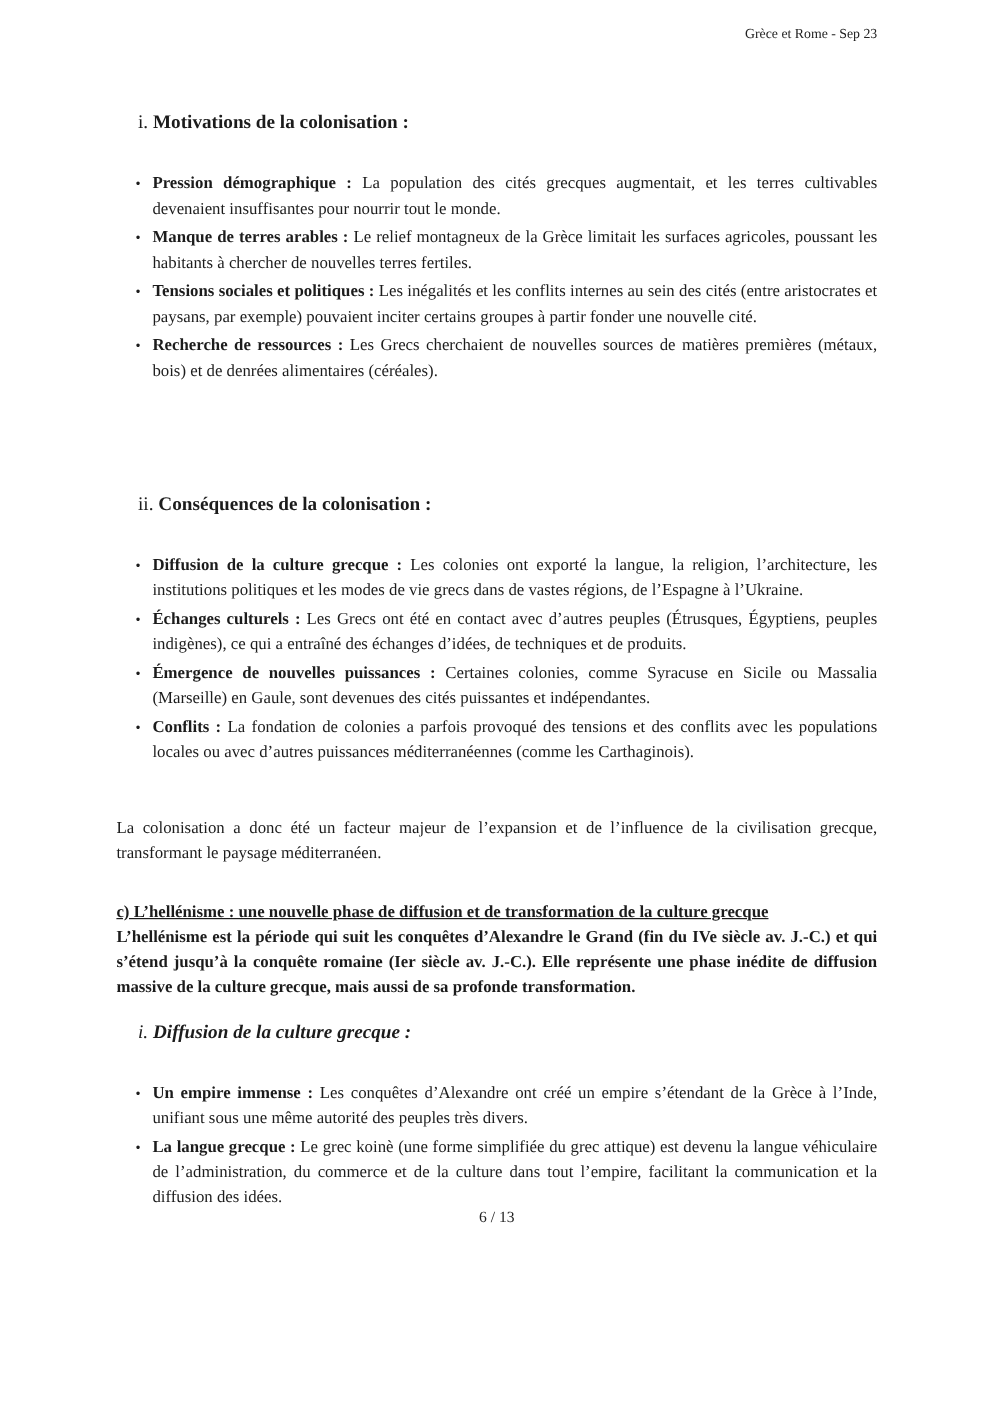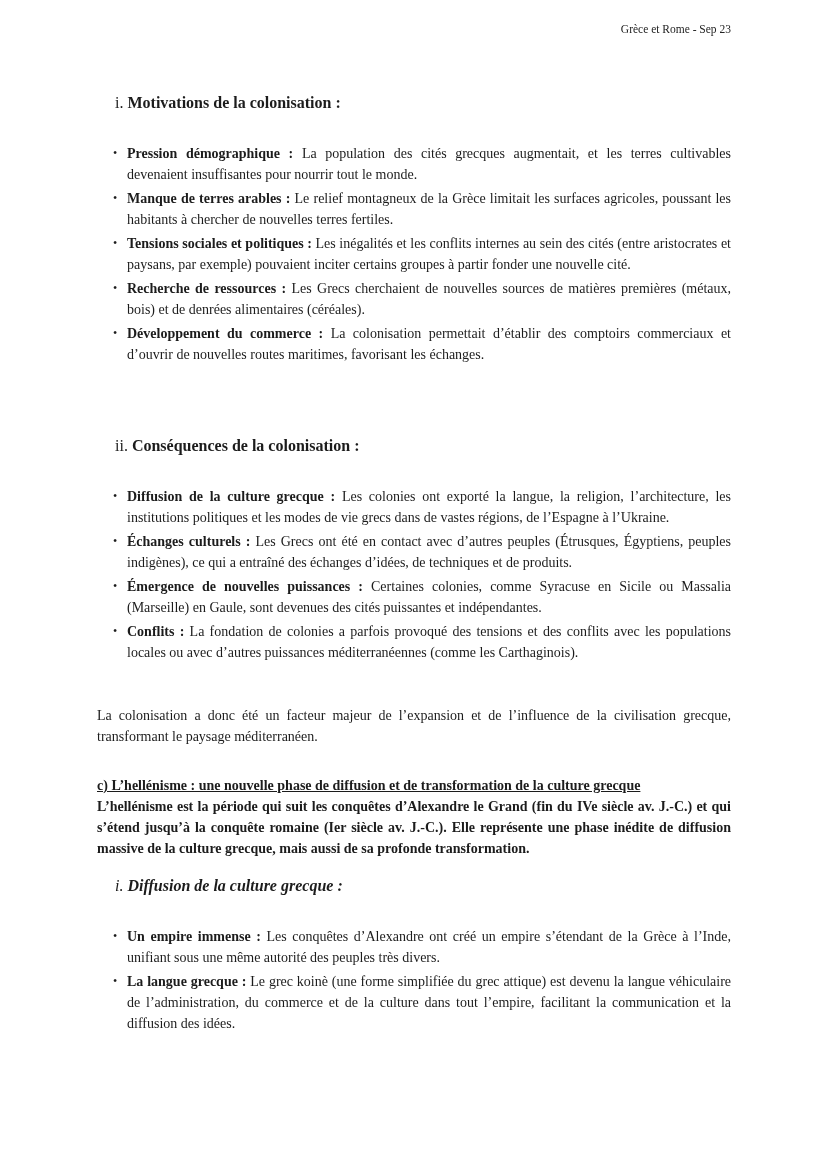--- a/index.html
+++ b/index.html
@@ -24,21 +24,21 @@
     text-align: right;
     font-size: 11.5px;
     line-height: 15px;
     color: #222222;
   }
   .subhead {
     margin: 55px 0 0 18px;
     font-size: 16px;
   }
   .subhead .bold { font-weight: 700; }
-  .sec2 .subhead { margin-top: 70px; }
+  .sec2 .subhead { margin-top: 90px; }
   .sec3 .subhead { margin-top: 16px; font-style: italic; }
   ul.items {
     list-style: none;
     margin: 30px 0 0 0;
     padding: 0 0 0 30px;
   }
   ul.items li {
     position: relative;
     margin: 0 0 3px 0;
     text-align: justify;
@@ -100,24 +100,20 @@
         <span>Le relief montagneux de la Grèce limitait les surfaces agricoles, poussant les habitants à chercher de nouvelles terres fertiles.</span>
       </li>
       <li>
         <span class="lead">Tensions sociales et politiques :</span>
         <span>Les inégalités et les conflits internes au sein des cités (entre aristocrates et paysans, par exemple) pouvaient inciter certains groupes à partir fonder une nouvelle cité.</span>
       </li>
       <li>
         <span class="lead">Recherche de ressources :</span>
         <span>Les Grecs cherchaient de nouvelles sources de matières premières (métaux, bois) et de denrées alimentaires (céréales).</span>
       </li>
-      <li>
-        <span class="lead">Développement du commerce :</span>
-        <span>La colonisation permettait d’établir des comptoirs commerciaux et d’ouvrir de nouvelles routes maritimes, favorisant les échanges.</span>
-      </li>
     </ul>
   </div>
 
   <div class="sec2">
     <div class="subhead">
       <span>ii.</span>
       <span class="bold">Conséquences de la colonisation :</span>
     </div>
     <ul class="items">
       <li>
@@ -156,14 +152,17 @@
         <span class="lead">Un empire immense :</span>
         <span>Les conquêtes d’Alexandre ont créé un empire s’étendant de la Grèce à l’Inde, unifiant sous une même autorité des peuples très divers.</span>
       </li>
       <li>
         <span class="lead">La langue grecque :</span>
         <span>Le grec koinè (une forme simplifiée du grec attique) est devenu la langue véhiculaire de l’administration, du commerce et de la culture dans tout l’empire, facilitant la communication et la diffusion des idées.</span>
       </li>
     </ul>
   </div>
 
+  <div class="page-footer">
+    <span>6 / 13</span>
+  </div>
 
 </div>
 
 </body></html>

